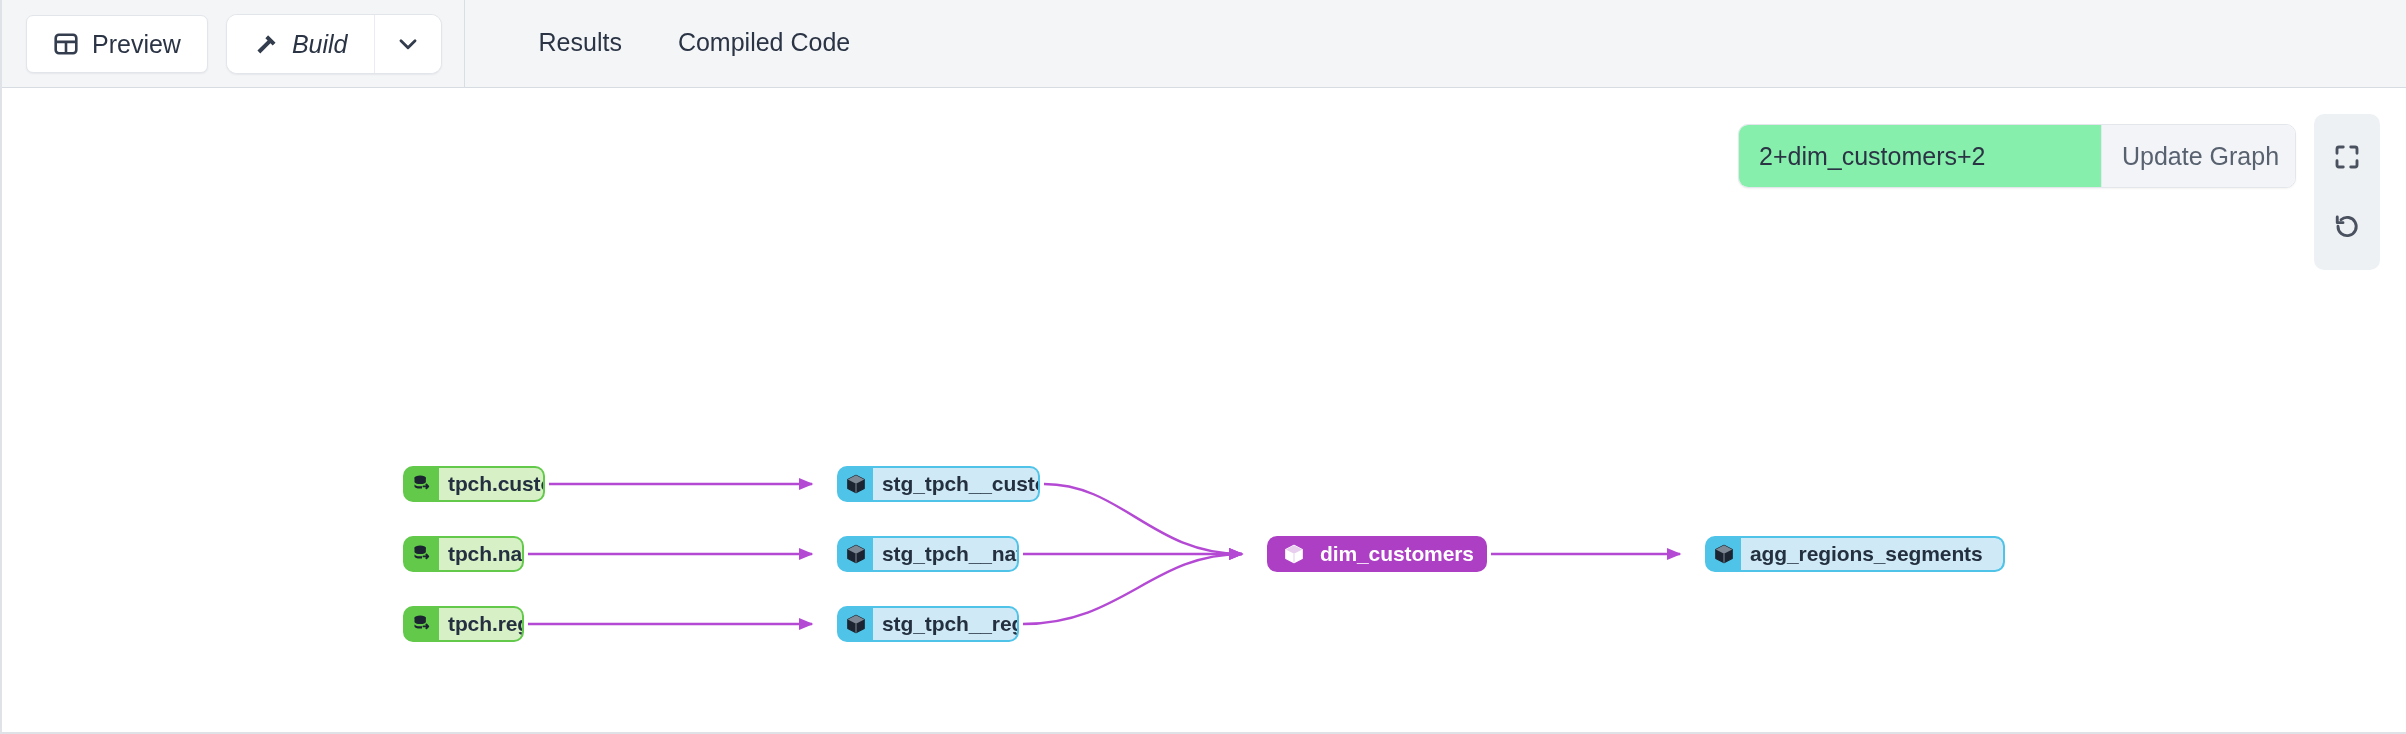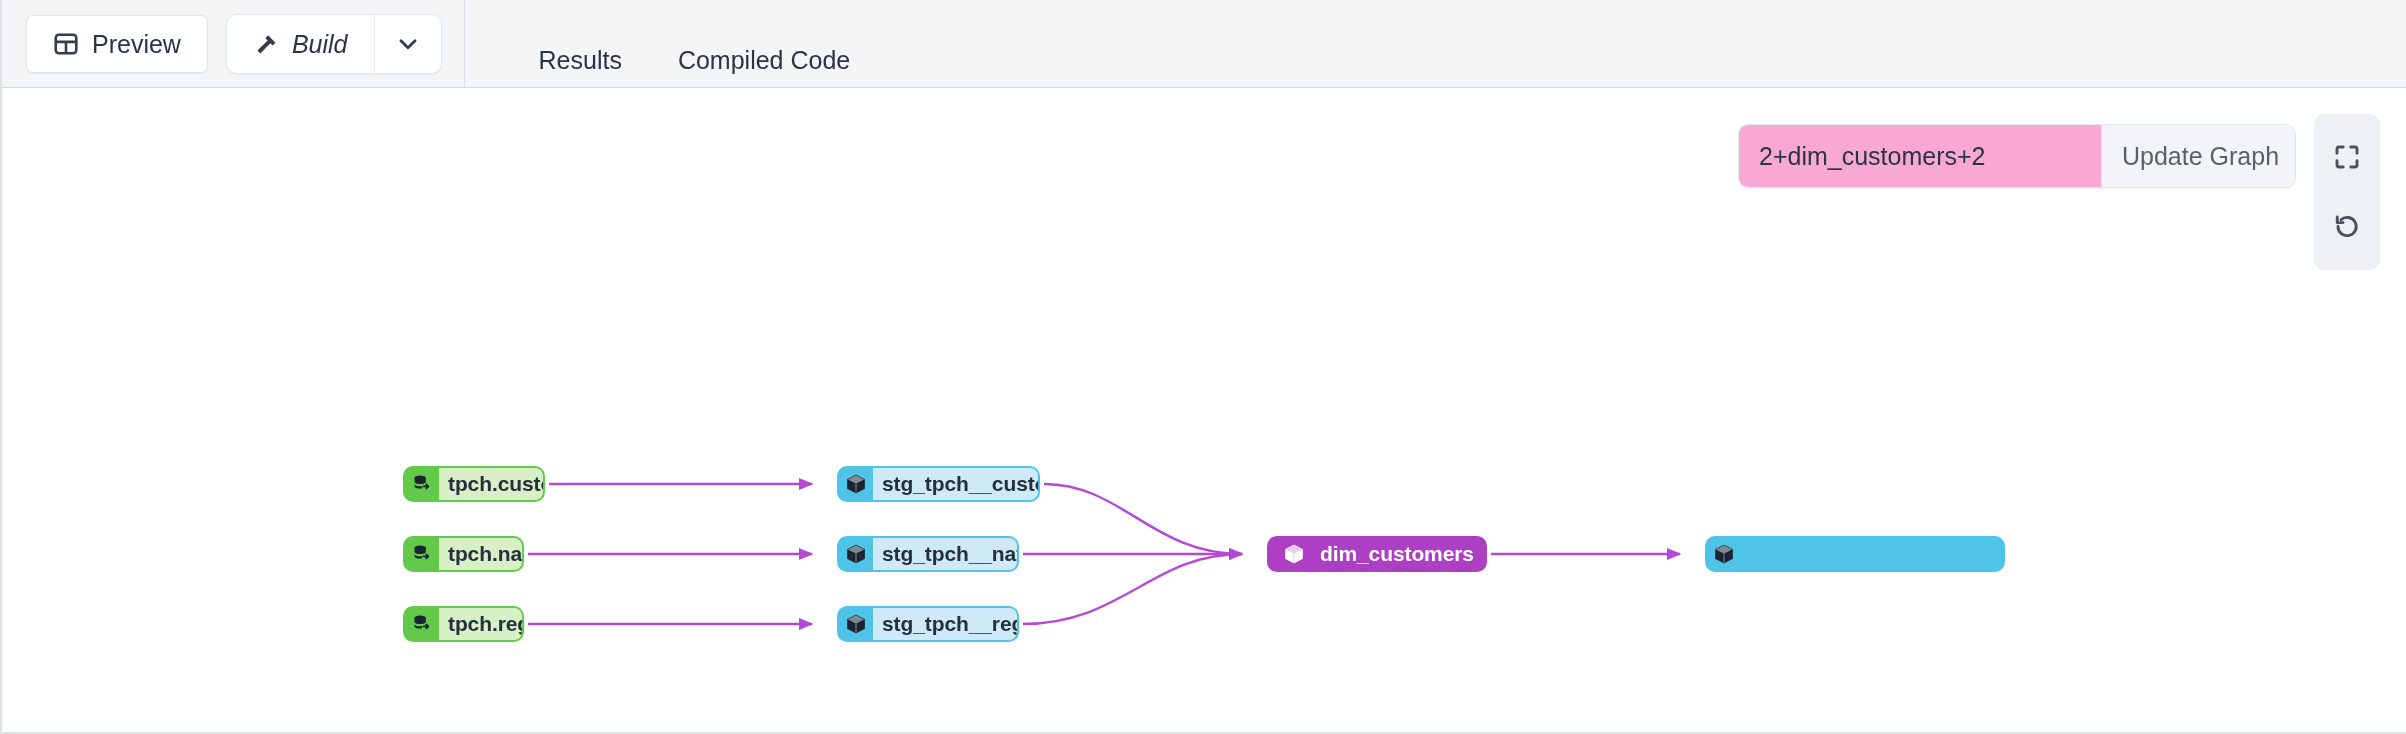--- a/index.html
+++ b/index.html
@@ -103,21 +103,21 @@
     display: flex;
     align-items: flex-start;
     height: 88px;
     margin-left: 46px;
   }
   .tab {
     position: relative;
     display: flex;
     align-items: center;
     height: 84px;
-    padding: 18px 28px;
+    padding: 0 28px;
     font-size: 25px;
     color: #2b3445;
     cursor: pointer;
     white-space: nowrap;
   }
   .tab .tab-underline {
     display: none;
     position: absolute;
     left: 0; right: 0; bottom: 0;
     height: 5px;
@@ -154,21 +154,21 @@
     height: 62px;
     width: 556px;
   }
   .graph-controls .selector-input {
     flex: 1 1 auto;
     display: flex;
     align-items: center;
     padding: 0 20px;
     font-size: 25px;
     color: #2b3445;
-    background: #f9a8d4;
+    background: #86efac;
     border: none;
     outline: none;
     font-family: "Liberation Sans", sans-serif;
   }
   .graph-controls .update-btn {
     flex: 0 0 auto;
     display: flex;
     align-items: center;
     justify-content: center;
     padding: 0 20px;
@@ -423,20 +423,21 @@
             <span class="node-label">dim_customers</span>
           </div>
           <div class="node model" style="left: 1703px; top: 448px; width: 300px;">
             <span class="node-icon">
               <svg width="22" height="22" viewBox="0 0 24 24">
                 <path d="M12 2.4 21 7v10l-9 4.6L3 17V7l9-4.6Z" fill="#1b2430" stroke="#1b2430" stroke-width="1.2" stroke-linejoin="round"></path>
                 <path d="M12 2.4 21 7l-9 4.6L3 7l9-4.6Z" fill="#7d8894"></path>
                 <path d="M12 11.6v10" stroke="#7d8894" stroke-width="1.1"></path>
               </svg>
             </span>
+            <span class="node-label">agg_regions_segments</span>
           </div>
         </div>
     </div>
 
     <div class="graph-controls">
       <input class="selector-input" type="text" value="2+dim_customers+2" style="">
       <div class="update-btn">
         <span>Update Graph</span>
       </div>
     </div>

